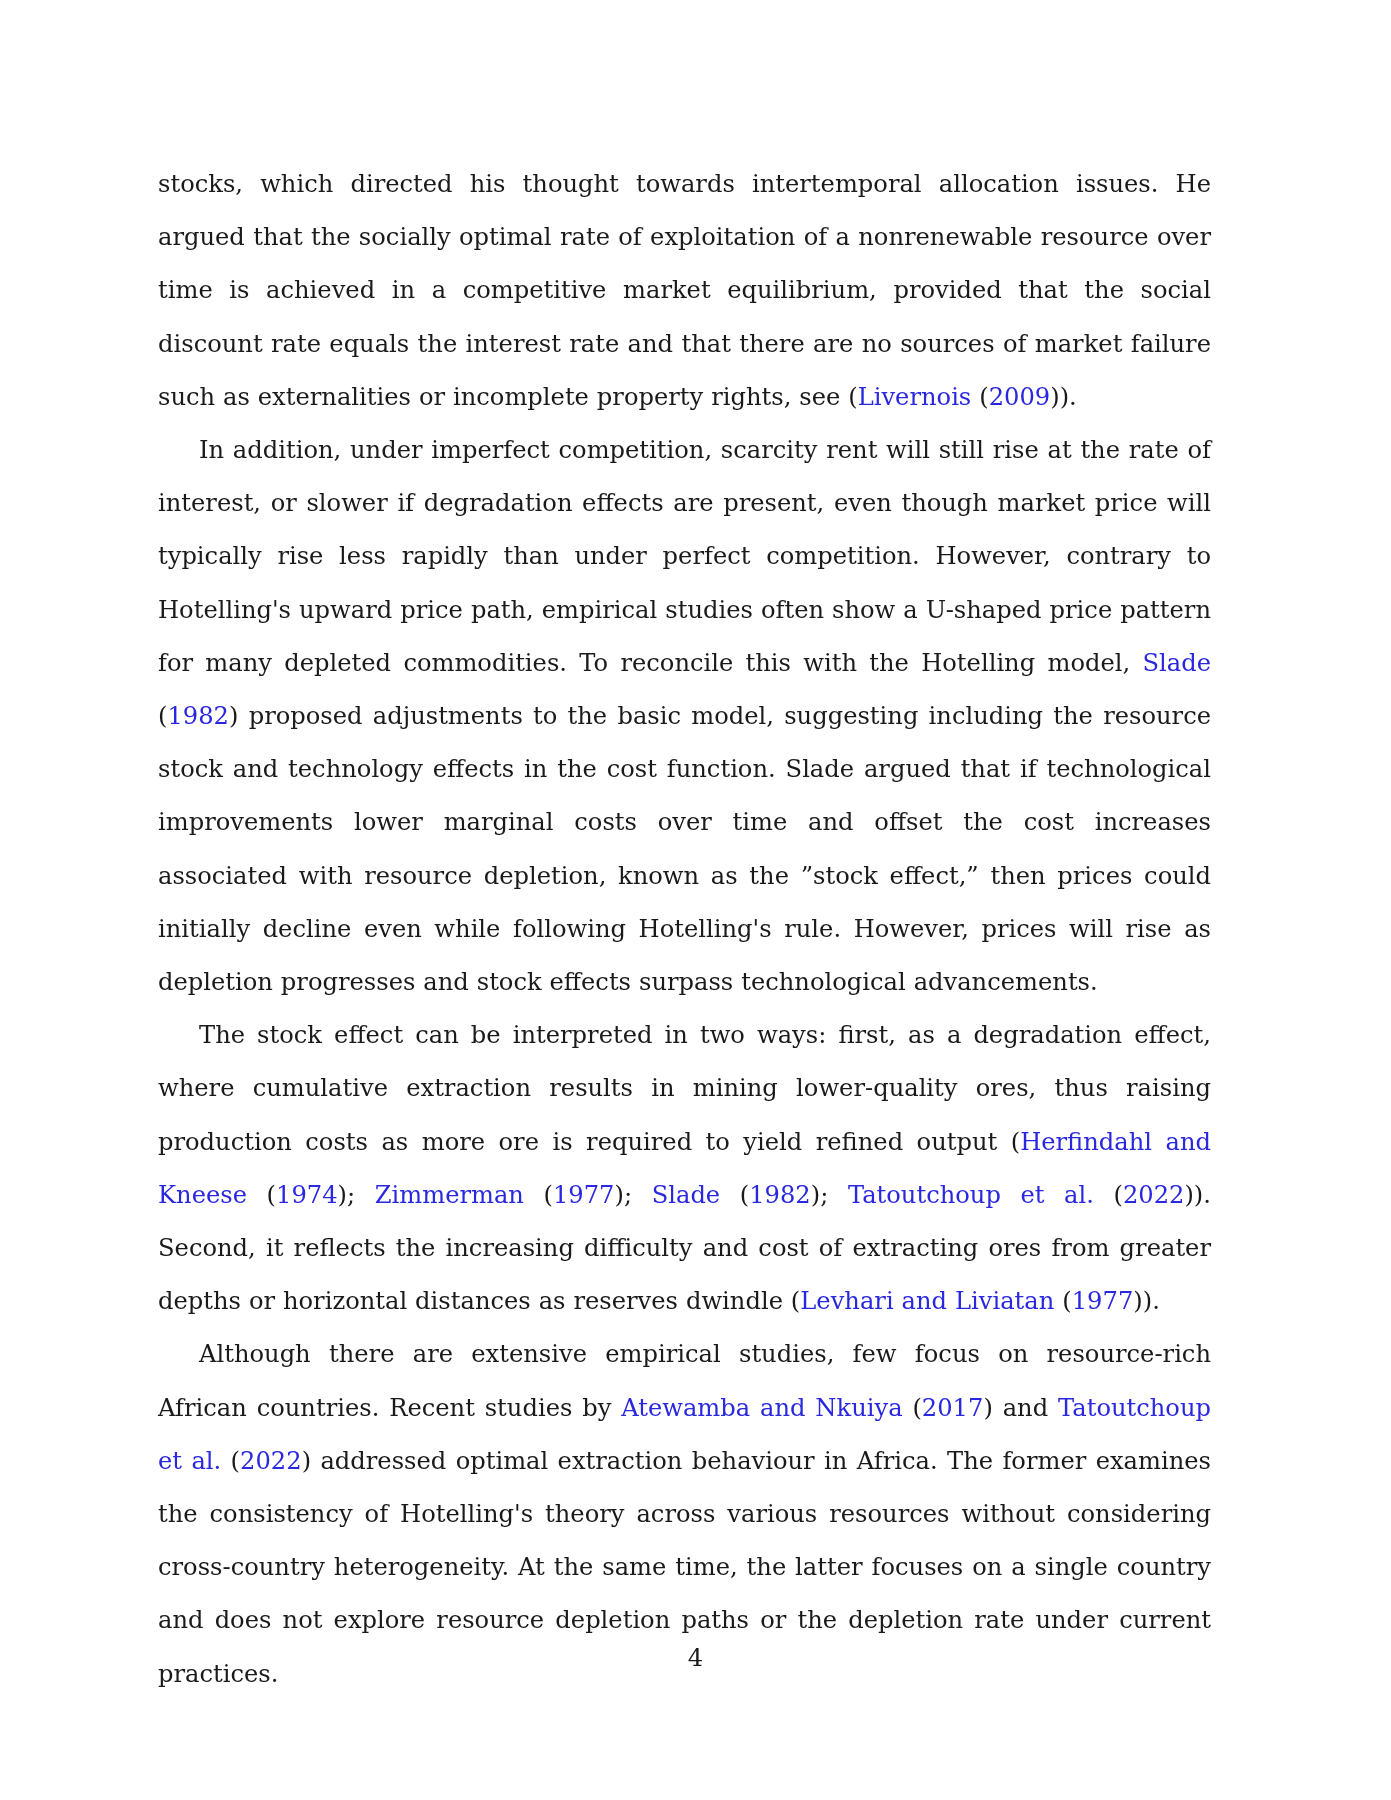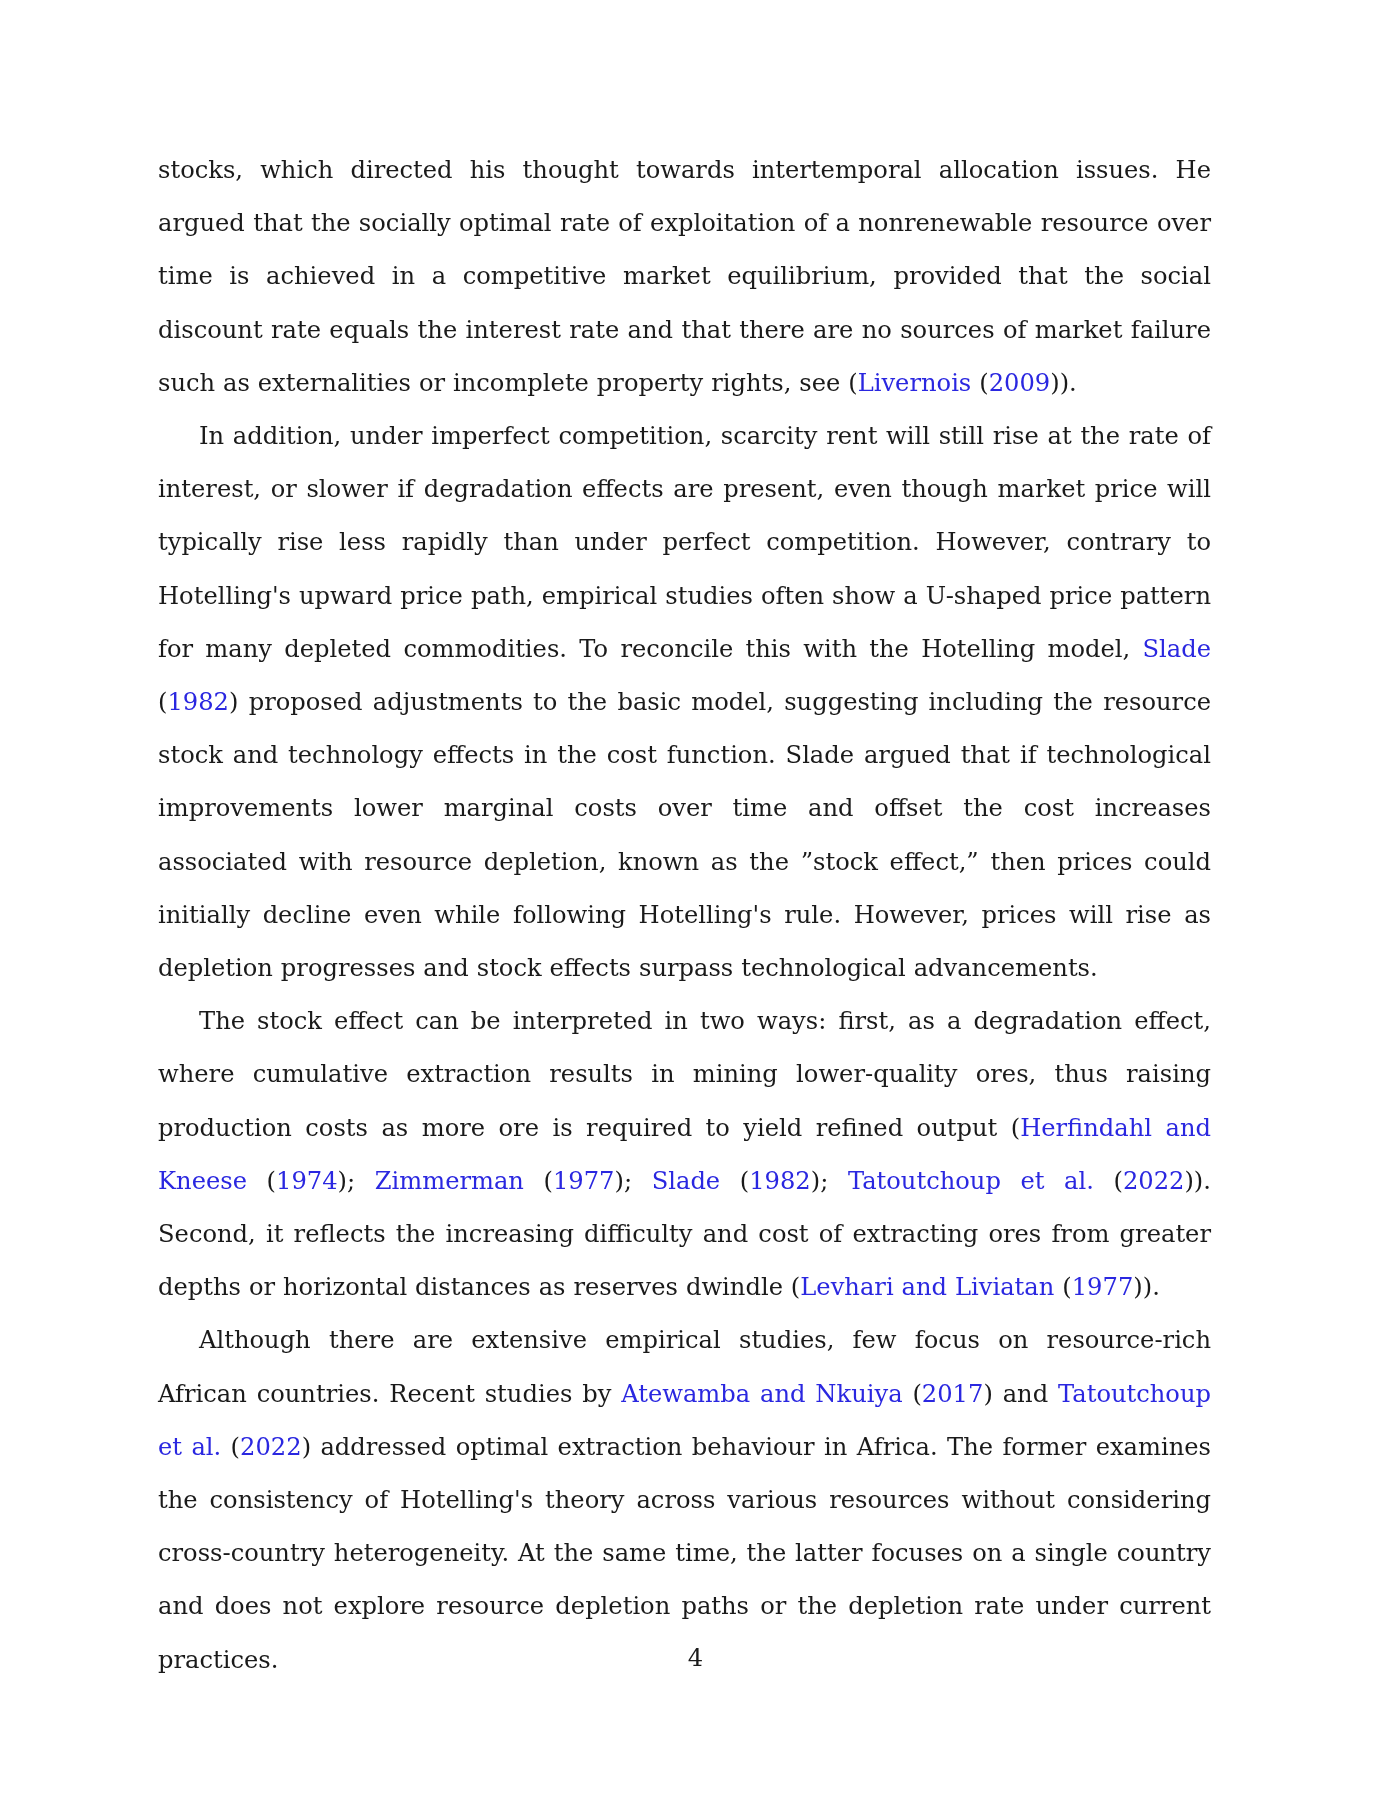--- a/index.html
+++ b/index.html
@@ -15,21 +15,21 @@
     position: relative;
     width: 1391px;
     height: 1800px;
     background: #ffffff;
     overflow: hidden;
     box-sizing: border-box;
   }
   .textblock {
     position: absolute;
     left: 158px;
-    top: 144px;
+    top: 158px;
     width: 1053px;
   }
   p.para {
     margin: 0;
     padding: 0;
     font-size: 24.2px;
     line-height: 53.2px;
     text-align: justify;
     text-justify: inter-word;
     -webkit-hyphens: none;

